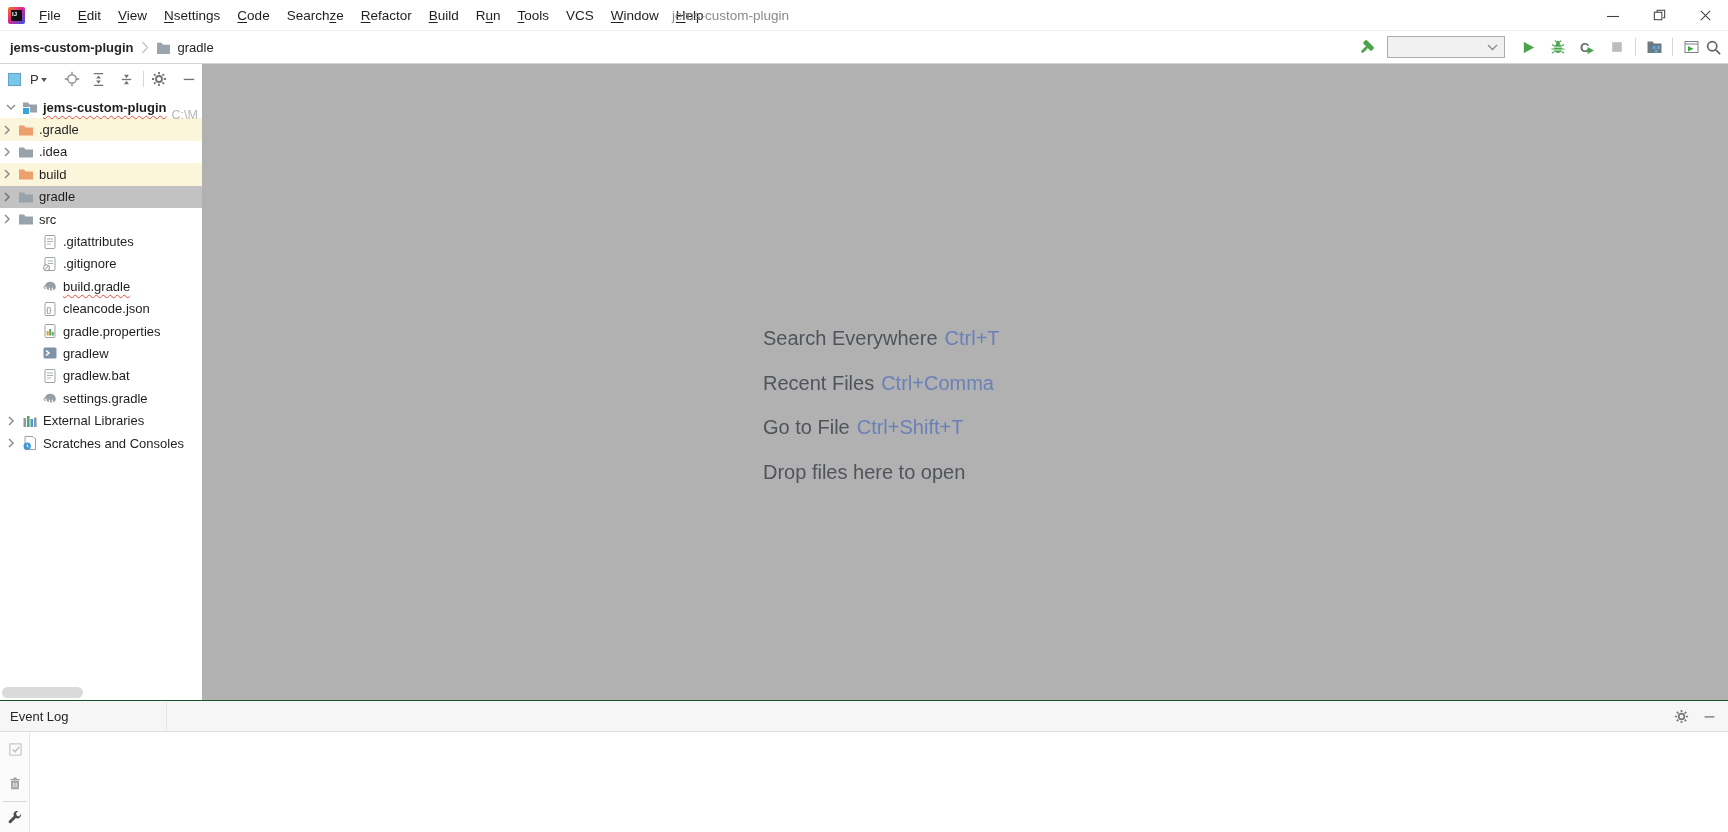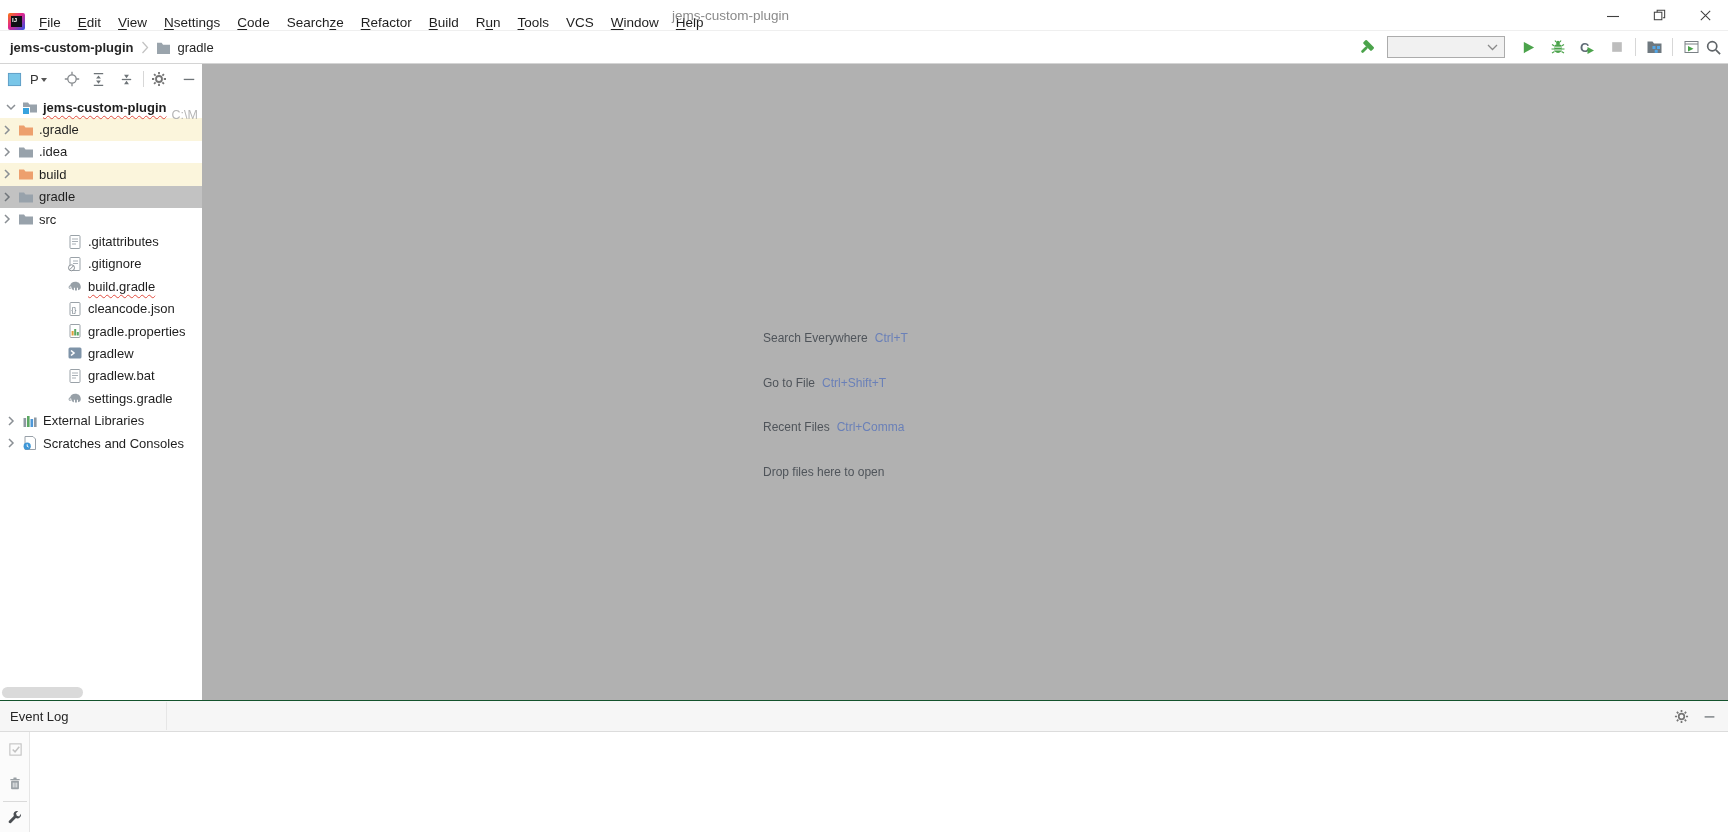--- a/index.html
+++ b/index.html
@@ -2,21 +2,21 @@
 <html><head>
 <meta charset="utf-8">
 <style>
   html,body{margin:0;padding:0;background:#fff;}
   .app{position:relative;width:1728px;height:832px;overflow:hidden;
        font-family:"Liberation Sans",sans-serif;-webkit-font-smoothing:antialiased;background:#fff;}
   svg{display:block}
 
   
   .titlebar{position:absolute;top:0;left:0;right:0;height:31px;background:#fff;
-            border-bottom:1px solid #EFEFEF;box-sizing:border-box;display:flex;align-items:flex-end;}
+            border-bottom:1px solid #EFEFEF;box-sizing:border-box;display:flex;align-items:center;}
   .logo{width:17px;height:17px;margin-left:8px;flex:none;border-radius:2px;
         background:linear-gradient(135deg,#F97A12,#E1258E 45%,#2E55E8);
         display:flex;align-items:center;justify-content:center;}
   .logo-inner{width:11px;height:11px;background:#0f0f14;color:#fff;font-size:6px;font-weight:bold;
         display:flex;align-items:flex-start;padding:1px 0 0 1px;box-sizing:border-box;}
   .menus{display:flex;gap:13px;margin-left:12px;font-size:13.5px;color:#1F1F1F;}
   .mi{cursor:default;padding:0 2px;}
   .mn{text-decoration:underline;text-underline-offset:2px;}
   .win-title{position:absolute;left:672px;top:0;height:31px;display:flex;align-items:center;
              color:#8A8A8A;font-size:13.5px;}
@@ -42,34 +42,34 @@
   .pti{display:flex;align-items:center;justify-content:center;flex:none;}
   .pview-label{font-size:13px;color:#333;margin:0 0 0 8px;display:flex;align-items:center;gap:2px;}
   .caret{width:0;height:0;border-left:3.5px solid transparent;border-right:3.5px solid transparent;
          border-top:4px solid #555;margin-top:2px;}
   .psep{width:1px;height:16px;background:#D7D7D7;margin:0 7px 0 9px;}
 
   .tree{position:absolute;top:32px;left:0;right:0;}
   .trow{height:22.4px;display:flex;align-items:center;font-size:13px;color:#1E1E1E;white-space:nowrap;}
   .indent-root{padding-left:4px}
   .indent-child{}
-  .indent-file{padding-left:67px}
+  .indent-file{padding-left:42px}
   .excluded{background:#FBF5DC}
   .selected{background:#C2C2C2}
   .chev{width:14px;height:14px;margin-right:4px;flex:none;display:flex;align-items:center;justify-content:center;}
   .ticon{width:16px;height:16px;margin-right:5px;flex:none;display:flex;align-items:center;justify-content:center;}
   .rootlbl{font-weight:bold;}
   .sq{text-decoration:underline;text-decoration-style:wavy;text-decoration-color:#E04B3F;
       text-decoration-thickness:1px;text-underline-offset:3px;}
   .pathhint{color:#B5B5B5;margin-left:5px;font-size:12.5px;font-weight:normal;margin-top:16px;}
   .hscroll{position:absolute;left:2px;top:623px;width:81px;height:11px;border-radius:5.5px;background:#DADADA;}
 
   
   .editor{position:absolute;left:202px;top:64px;right:0;height:636px;background:#B1B1B1;}
-  .hints{position:absolute;left:561px;top:252px;font-size:12px;line-height:44.6px;}
+  .hints{position:absolute;left:561px;top:252px;font-size:20px;line-height:44.6px;}
   .hl{color:#4F545A;}
   .hk{color:#6A80B8;margin-left:7px;}
 
   
   .elbar{position:absolute;top:700px;left:0;right:0;height:32px;background:#F6F6F6;
          border-top:1px solid #14532d;border-bottom:1px solid #DCDCDC;box-sizing:border-box;}
   .eldiv{position:absolute;left:166px;top:1px;bottom:1px;width:1px;background:#E6E6E6;}
   .eltitle{position:absolute;left:10px;top:0;height:30px;display:flex;align-items:center;
            font-size:13px;color:#262626;}
   .elicons{position:absolute;right:12px;top:0;height:30px;display:flex;align-items:center;gap:14px;}
@@ -454,22 +454,22 @@
         <span>Scratches and Consoles</span>
       </div>
     </div>
 
     <div class="hscroll"></div>
   </div>
 
   <div class="editor">
     <div class="hints">
       <div><span class="hl">Search Everywhere</span><span class="hk">Ctrl+T</span></div>
+      <div><span class="hl">Recent Files</span><span class="hk">Ctrl+Comma</span></div>
       <div><span class="hl">Go to File</span><span class="hk">Ctrl+Shift+T</span></div>
-      <div><span class="hl">Recent Files</span><span class="hk">Ctrl+Comma</span></div>
       <div><span class="hl">Drop files here to open</span><span class="hk"></span></div>
     </div>
   </div>
 
   <div class="elbar">
     <div class="eldiv"></div>
     <div class="eltitle">Event Log</div>
     <div class="elicons">
       <span>
         <svg width="15" height="15" viewBox="0 0 16 16">

